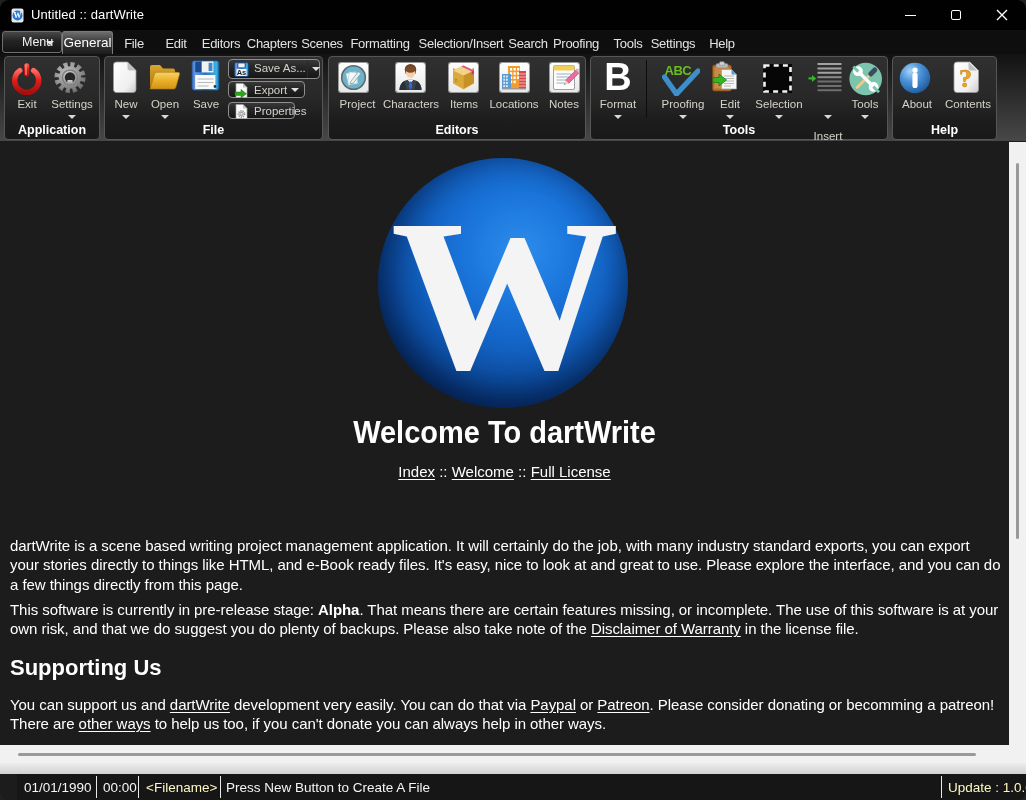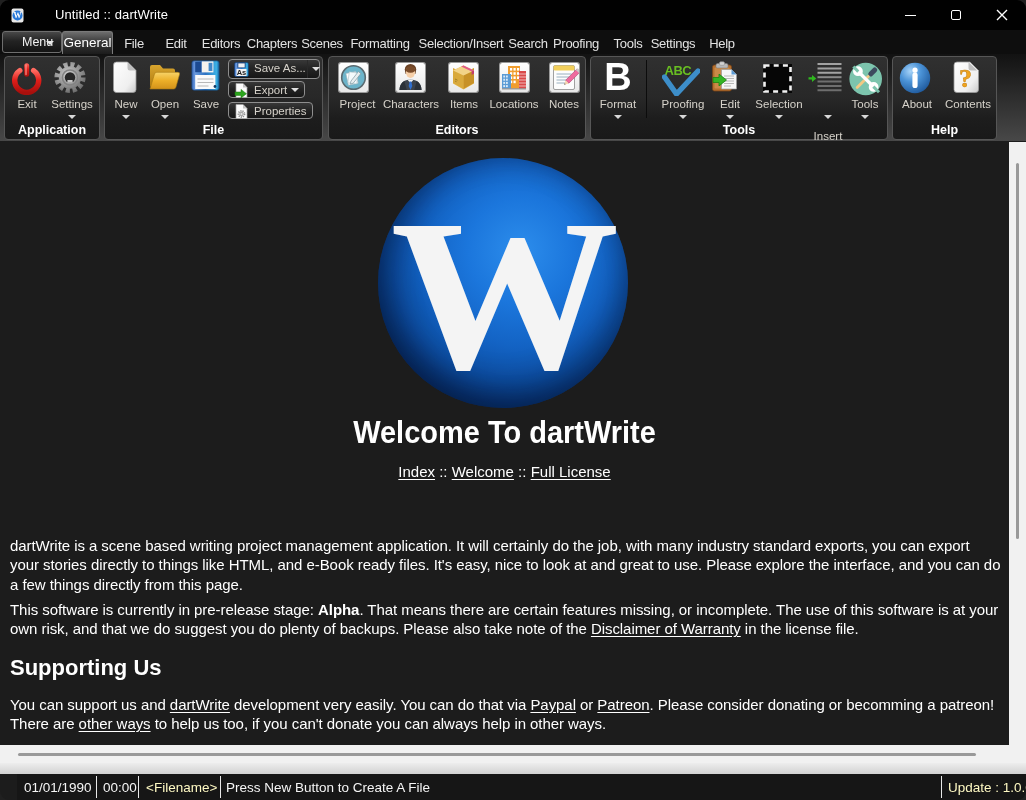--- a/index.html
+++ b/index.html
@@ -2,21 +2,21 @@
 <html><head>
 <meta charset="utf-8">
 <style>
   * { margin:0; padding:0; box-sizing:border-box; }
   html,body { width:1026px; height:800px; background:#202020; overflow:hidden; }
   body { font-family:"Liberation Sans", sans-serif; position:relative; }
   .abs { position:absolute; }
   #win { position:absolute; left:0; top:0; width:1026px; height:800px; background:#1c1c1c; border-radius:9px; overflow:hidden; }
   
   #titlebar { position:absolute; left:0; top:0; width:1026px; height:30px; background:#010101; }
-  #title { position:absolute; left:31px; top:7px; font-size:13px; color:#ffffff; letter-spacing:0.1px;margin-left:24px; }
+  #title { position:absolute; left:31px; top:7px; font-size:13px; color:#ffffff; letter-spacing:0.1px; }
   
   #menubar { position:absolute; left:0; top:30px; width:1026px; height:24px; background:#0e0e0e; }
   .mi { position:absolute; top:5.5px; font-size:13px; letter-spacing:-0.3px; color:#e2e2e2; transform:translateX(-50%); white-space:nowrap; }
   #menubtn { position:absolute; left:2px; top:1px; width:60px; height:22px; border:1px solid #6e6e6e; border-radius:3px; background:linear-gradient(#484848,#232323 45%,#141414); color:#f2f2f2; font-size:12.5px; line-height:20px; text-align:left; padding-left:19px; }
   #menubtn .tri { position:absolute; right:7px; top:9px; width:0; height:0; border-left:4.5px solid transparent; border-right:4.5px solid transparent; border-top:4.5px solid #e8e8e8; }
   #gentab { position:absolute; left:62px; top:1px; width:51px; height:23px; border:1px solid #7a7a7a; border-bottom:none; border-radius:3px 3px 0 0; background:linear-gradient(#6e6e6e,#3a3a3a 45%,#1c1c1c); color:#ffffff; font-size:13.5px; line-height:21px; text-align:center; }
   
   #ribbon { position:absolute; left:0; top:54px; width:1026px; height:87px; background:linear-gradient(#121212,#484848); }
   .grp { position:absolute; top:2px; height:84px; border:1px solid #565656; border-radius:4px; background:linear-gradient(#303030,#282828 50%,#1d1d1d 75%,#191919); }
   .gt { position:absolute; bottom:2px; left:0; right:0; text-align:center; font-size:12.5px; font-weight:bold; color:#ffffff; letter-spacing:0px; }
@@ -212,21 +212,21 @@
     </div>
     <div class="abs sbtn" style="left:228px;top:26.5px;width:77px;height:17.5px;">
       <svg class="abs" style="left:5px;top:1.5px;" width="15" height="15" viewBox="0 0 15 15">
         <path d="M2 0.5 h7 l4 4 v10 h-11 z" fill="#fdfdfd" stroke="#a0a0a0" stroke-width="0.7"></path>
         <path d="M9 0.5 l4 4 h-4 z" fill="#c4c4c4"></path>
         <path d="M1 9 h6 v-2.6 l5.5 4.3 -5.5 4.3 v-2.6 h-6 z" fill="#2ca41e" stroke="#1d7a12" stroke-width="0.5"></path>
       </svg>
       <span class="sbl" style="left:25px;">Export</span>
       <div class="abs" style="left:62px;top:6px;width:0;height:0;border-left:4.5px solid transparent;border-right:4.5px solid transparent;border-top:4.5px solid #e0e0e0;"></div>
     </div>
-    <div class="abs sbtn" style="left:228px;top:47.5px;width:85px;height:17.5px;">
+    <div class="abs sbtn" style="left:228px;top:47.5px;width:67px;height:17.5px;">
       <svg class="abs" style="left:5px;top:1.5px;" width="15" height="15" viewBox="0 0 15 15">
         <path d="M2 0.5 h7 l4 4 v10 h-11 z" fill="#fdfdfd" stroke="#a0a0a0" stroke-width="0.7"></path>
         <path d="M9 0.5 l4 4 h-4 z" fill="#c4c4c4"></path>
         <g transform="translate(7.5,10)">
             <circle r="3" fill="none" stroke="#909090" stroke-width="1.8" stroke-dasharray="1.2,0.9"></circle>
             <circle r="2.2" fill="#a8a8a8"></circle>
             <circle r="1" fill="#e8e8e8"></circle>
           </g>
       </svg>
       <span class="sbl" style="left:25px;">Properties</span>

